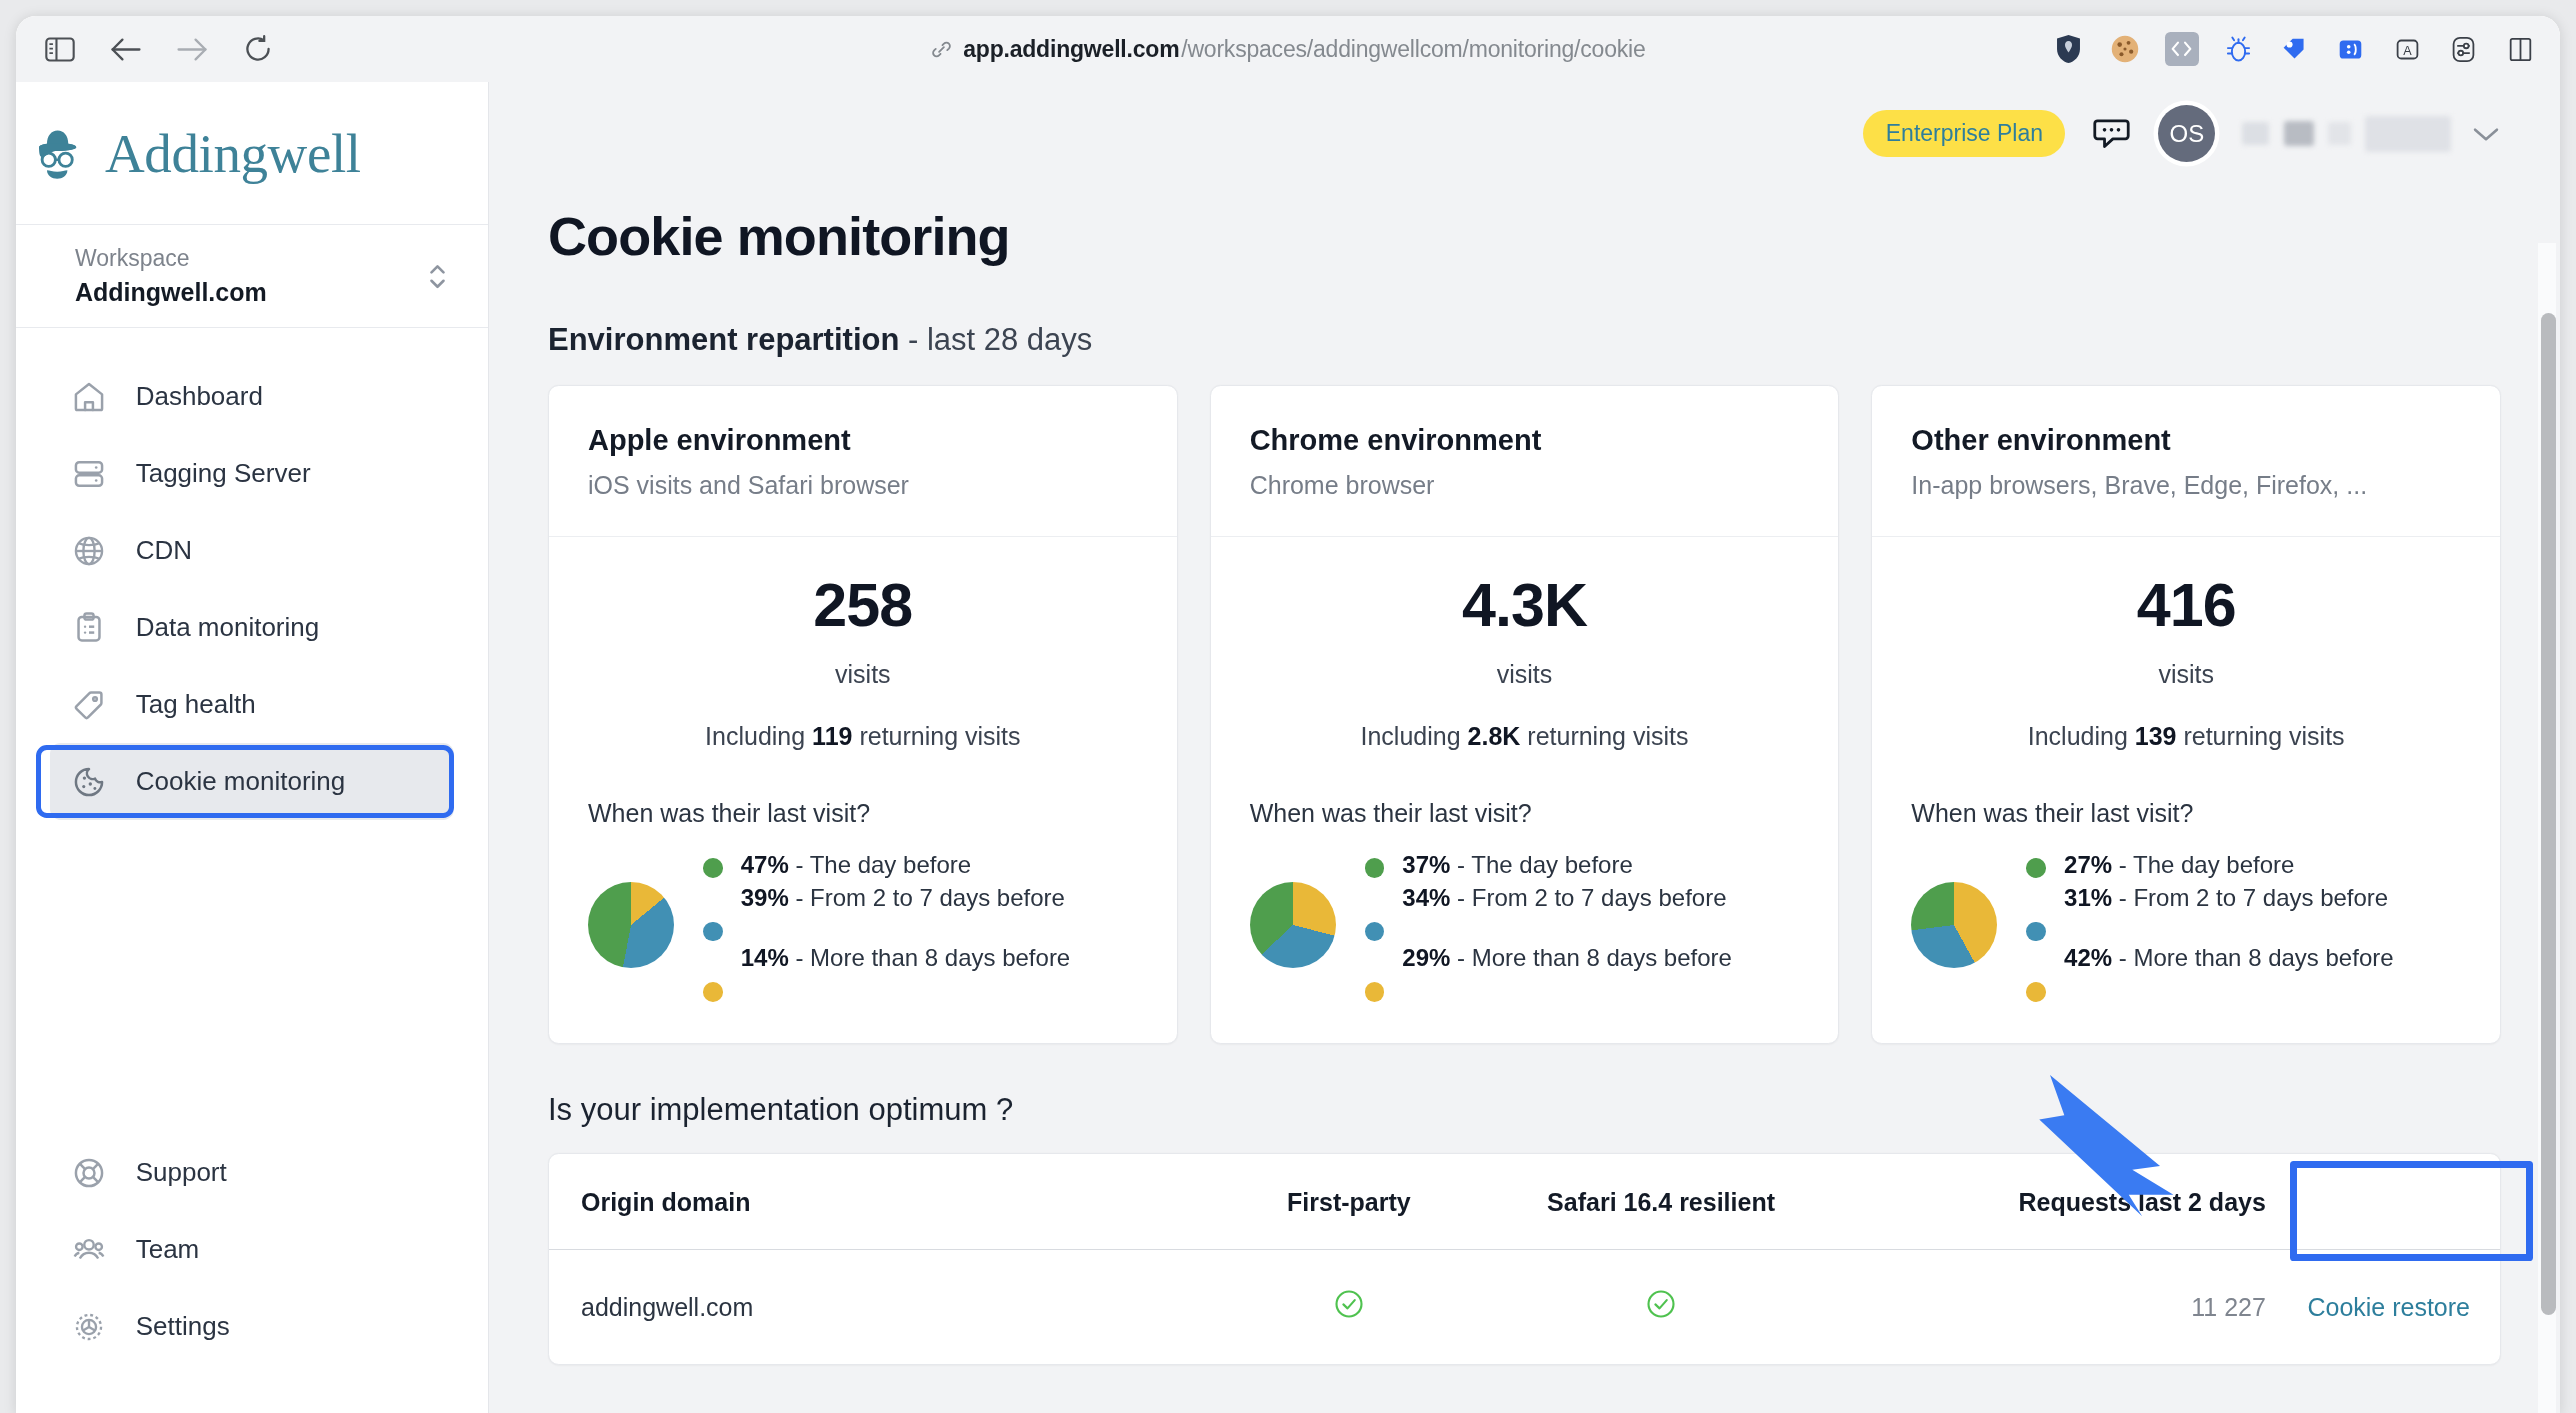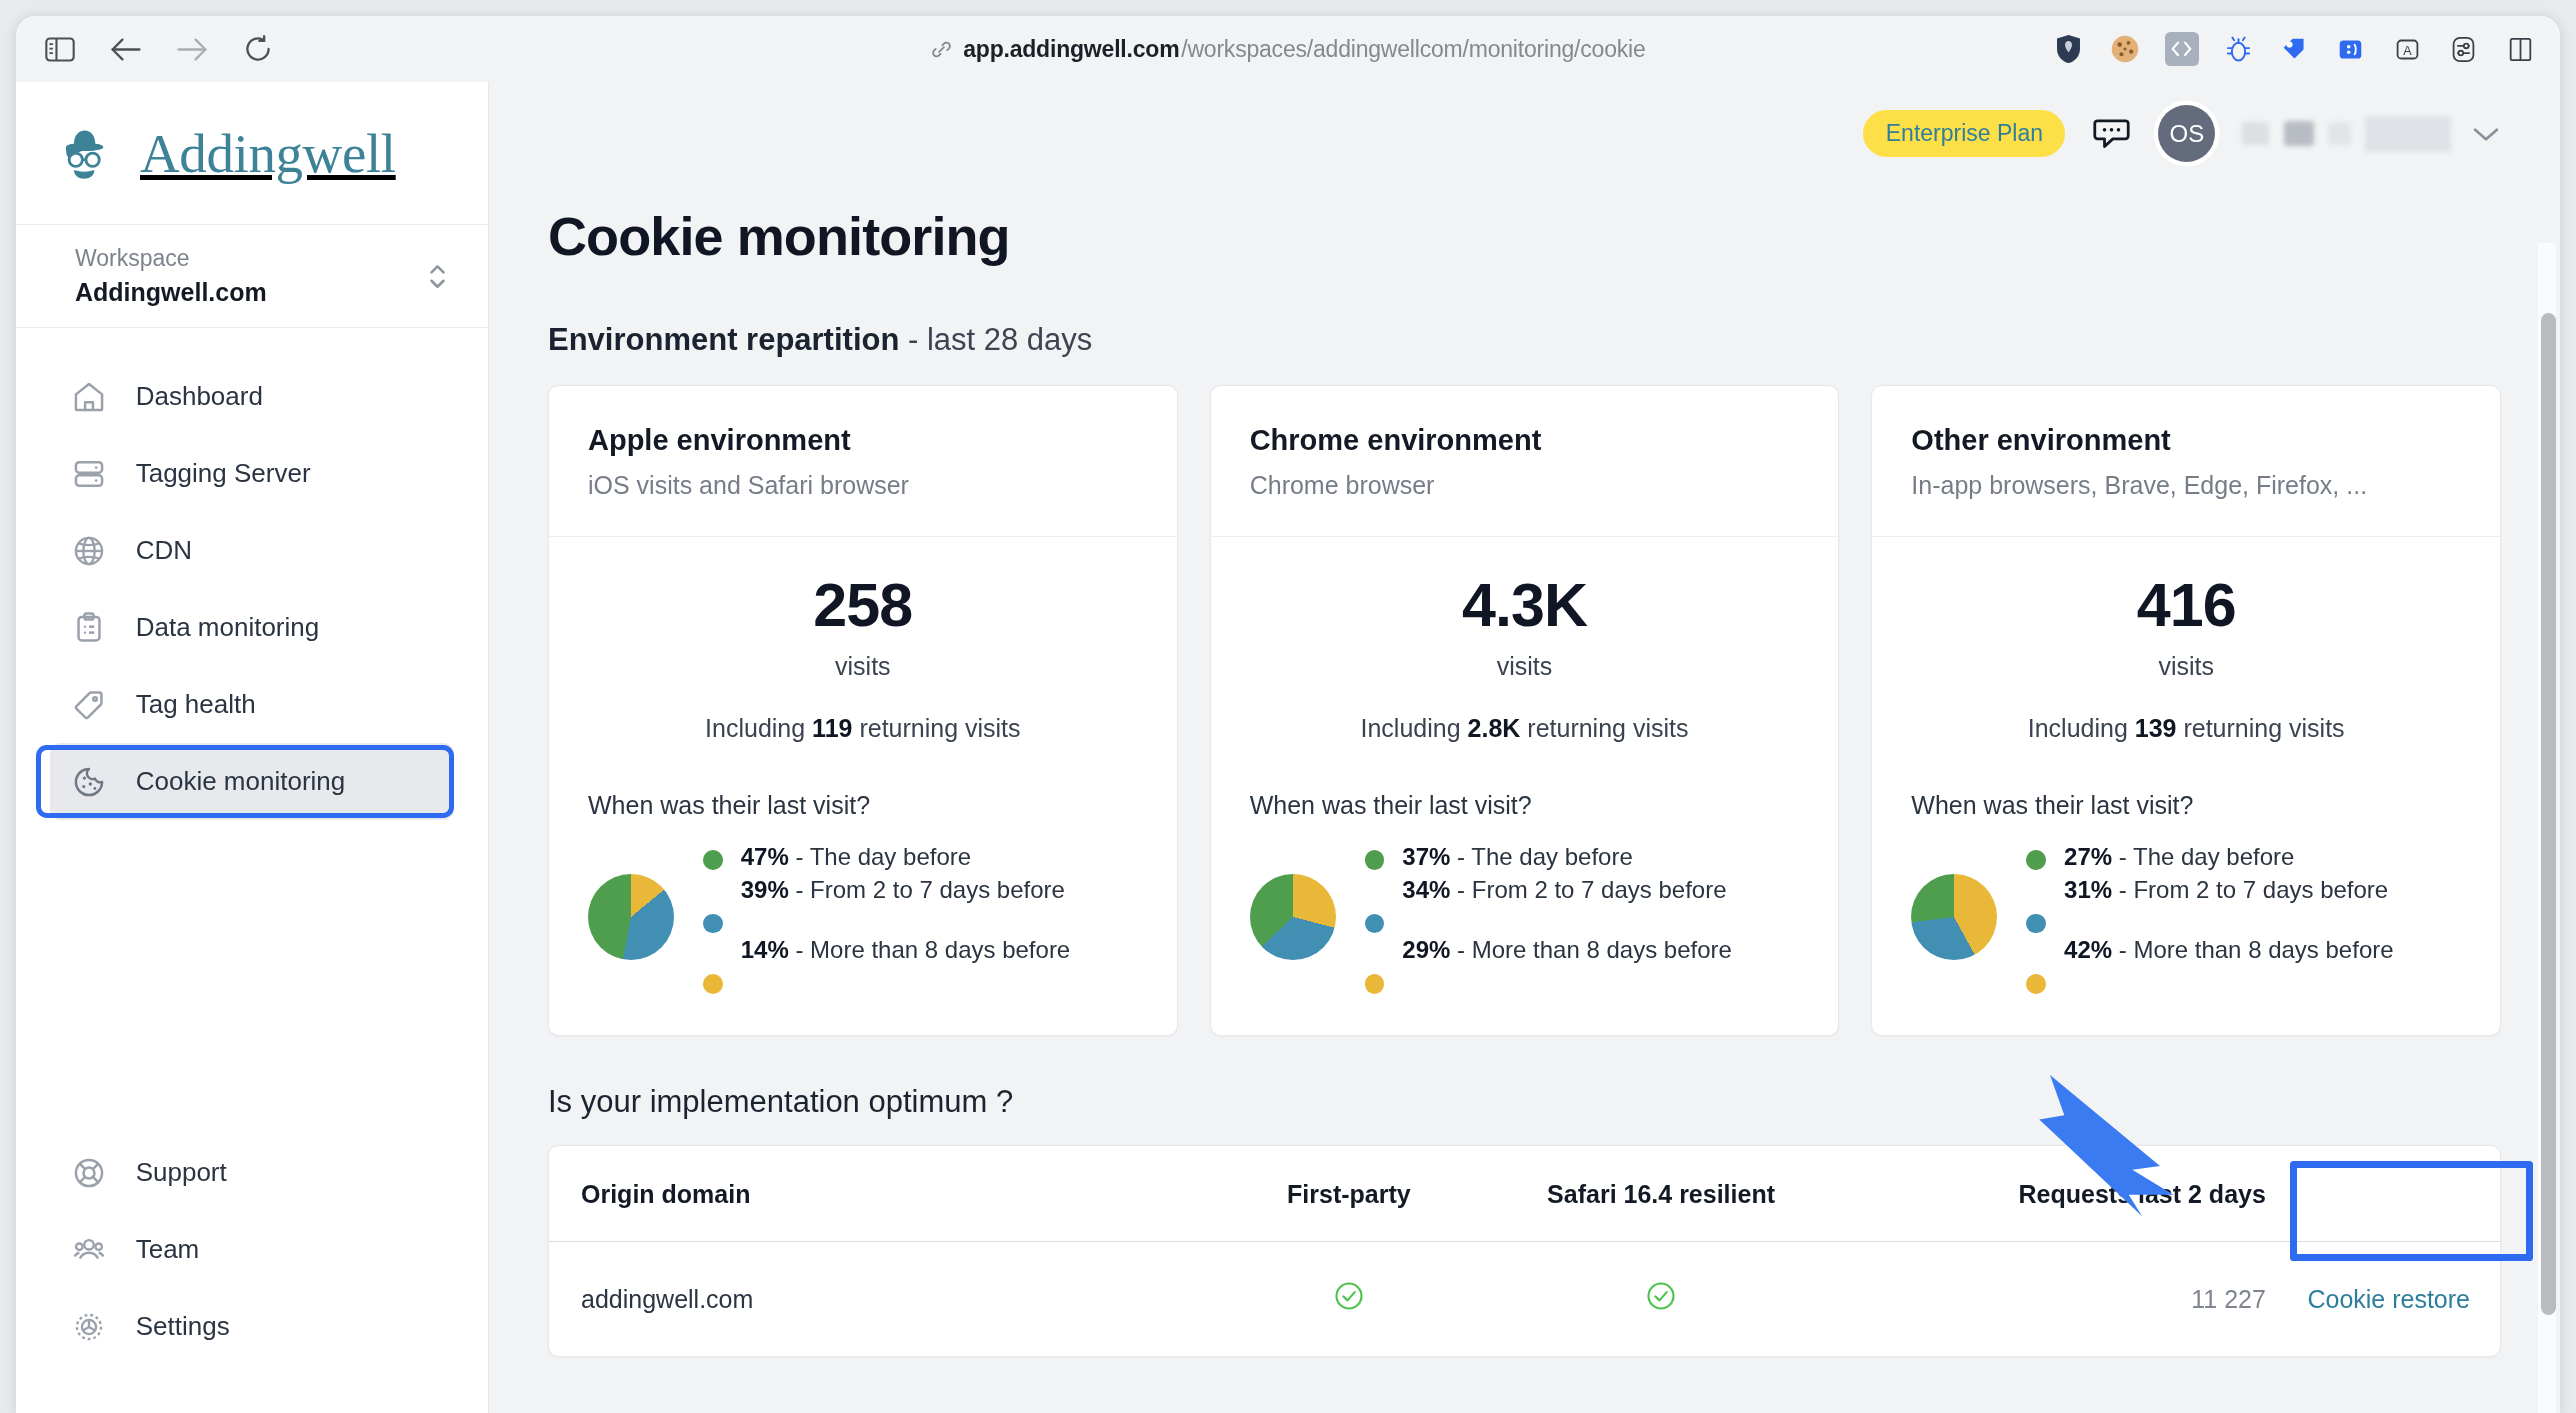--- a/index.html
+++ b/index.html
@@ -69,23 +69,22 @@
 
   
   #sidebar {
     position:absolute; left:0; top:0;
     width:473px; height:1331px;
     background:#ffffff;
     border-right:0.9px solid #e4e6ea;
   }
   #brand {
     height:143px;
-    display:flex; align-items:center; padding-left:47px; gap:16px;
+    display:flex; align-items:center; padding-left:20px; gap:8px;
     border-bottom:0.9px solid #e8eaee;
-    text-decoration:underline;
   }
   #brand-name {
     font-family:"Liberation Serif", serif;
     font-size:55px; color:#3e8298; letter-spacing:-0.4px;
   }
   #workspace-row {
     height:103px;
     display:flex; align-items:center; justify-content:space-between;
     padding:0 38px 0 59px;
     border-bottom:0.9px solid #e8eaee;
@@ -167,21 +166,21 @@
     border-bottom:0.9px solid #eceef1;
   }
   .card-title { font-size:29px; font-weight:700; color:#131a26; }
   .card-sub { font-size:25px; color:#767d88; margin-top:14.3px; }
   .card-body { padding:38px 39px 41px 39px; }
   .big-number {
     text-align:center; font-size:61px; font-weight:700;
     color:#101623; letter-spacing:-0.9px; line-height:1;
   }
   .visits-label {
-    text-align:center; font-size:25px; color:#3b4350; margin-top:16px;
+    text-align:center; font-size:25px; color:#3b4350; margin-top:24px;
   }
   .returning {
     text-align:center; font-size:25px; color:#3b4350; margin-top:33px;
   }
   .returning b { color:#101623; font-weight:700; }
   .q-label { font-size:25px; color:#2b3441; margin-top:48px; }
 
   .pie-row { display:flex; align-items:center; gap:29px; margin-top:19.7px; }
   .pie { width:86px; height:86px; border-radius:50%; flex:none; }
   .legend { flex:1; }

